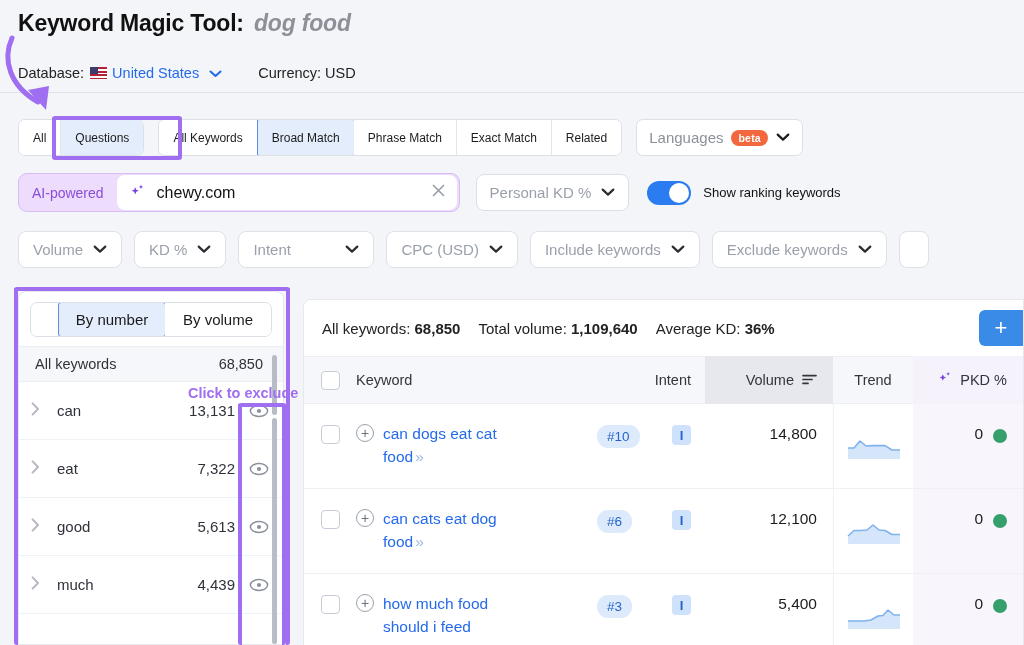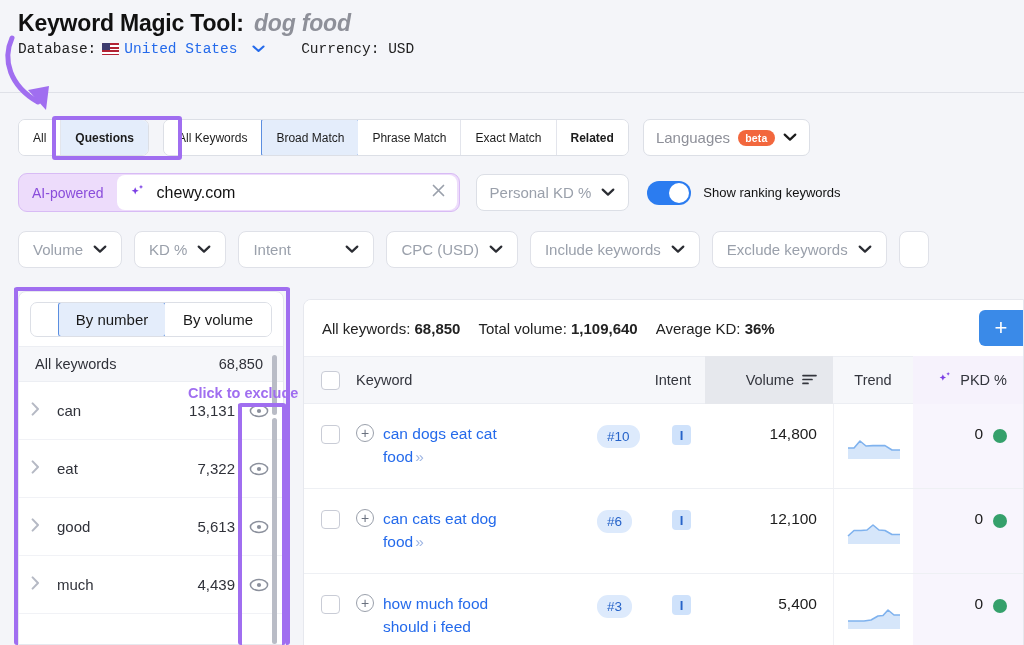--- a/index.html
+++ b/index.html
@@ -11,40 +11,40 @@
     color: #1a1a1a;
   }
   #root { position: relative; width: 1024px; height: 645px; }
 
   
   .page-header { padding: 10px 0 0 18px; }
   .title-row { font-size: 23px; font-weight: bold; letter-spacing: -0.2px; }
   .title-row .tool { color: #111; }
   .title-row .query { color: #8e9099; font-weight: bold; margin-left: 4px; font-style: italic; }
 
-  .meta-row { margin-top: 4px; display: flex; align-items: center; font-size: 14.5px; color: #222; font-family: Liberation Mono, monospace; }
+  .meta-row { margin-top: 28px; display: flex; align-items: center; font-size: 14.5px; color: #222; }
   .meta-label { color: #222; }
   .flag { display: inline-block; width: 17px; height: 12px; margin: 0 5px 0 6px;
           position: relative; vertical-align: -1px; border-radius: 1px; overflow: hidden;
           background: #b22234; }
   .flag .stripes { position:absolute; inset:0;
      background: repeating-linear-gradient(to bottom, #b22234 0 1.85px, #fff 1.85px 3.7px); }
   .flag .canton { position:absolute; left:0; top:0; width:8px; height:6.5px; background:#3c3b6e; }
   .db-link { color: #246aeb; cursor: pointer; }
   .caret { display:inline-block; margin-left: 6px; }
   .currency { margin-left: 36px; color:#222; }
 
   .hdr-divider { position:absolute; left:0; top:92px; width:1024px; height:1px; background:#dfe1e8; }
 
   
   .tabs-row { position:absolute; left:18px; top:119px; display:flex; align-items:center; gap:0; }
   .seg { display:flex; background:#fff; border:1px solid #dcdfe6; border-radius:7px; overflow:hidden; height:37px; }
   .seg .tab { display:flex; align-items:center; padding:0 14px; font-size:12px; color:#1c1c1c;
               background:#fff; cursor:pointer; border-right:1px solid #e3e5ec; white-space:nowrap; }
-  .seg .tab:last-child { border-right:none;font-weight:bold; }
+  .seg .tab:last-child { border-right:none; }
   .seg .tab.active { background:#e4edfb; }
   .seg1 { border-radius:7px; }
   .seg2 { margin-left: 14px; }
   .seg2 .tab.bordered { background:#e4edfb; border:1px solid #5b8ee0; border-radius:2px; margin:-1px -1px; }
   .lang-box { margin-left:14px; height:37px; display:flex; align-items:center; padding:0 12px;
               background:#fff; border:1px solid #dcdfe6; border-radius:7px; gap:8px; cursor:pointer; }
   .lang-box .lbl { color:#8e9099; font-size:15px; }
   .beta { background:#f2673d; color:#fff; font-size:10.5px; font-weight:bold; padding:2px 7px; border-radius:9px; letter-spacing:.2px; }
 
   

